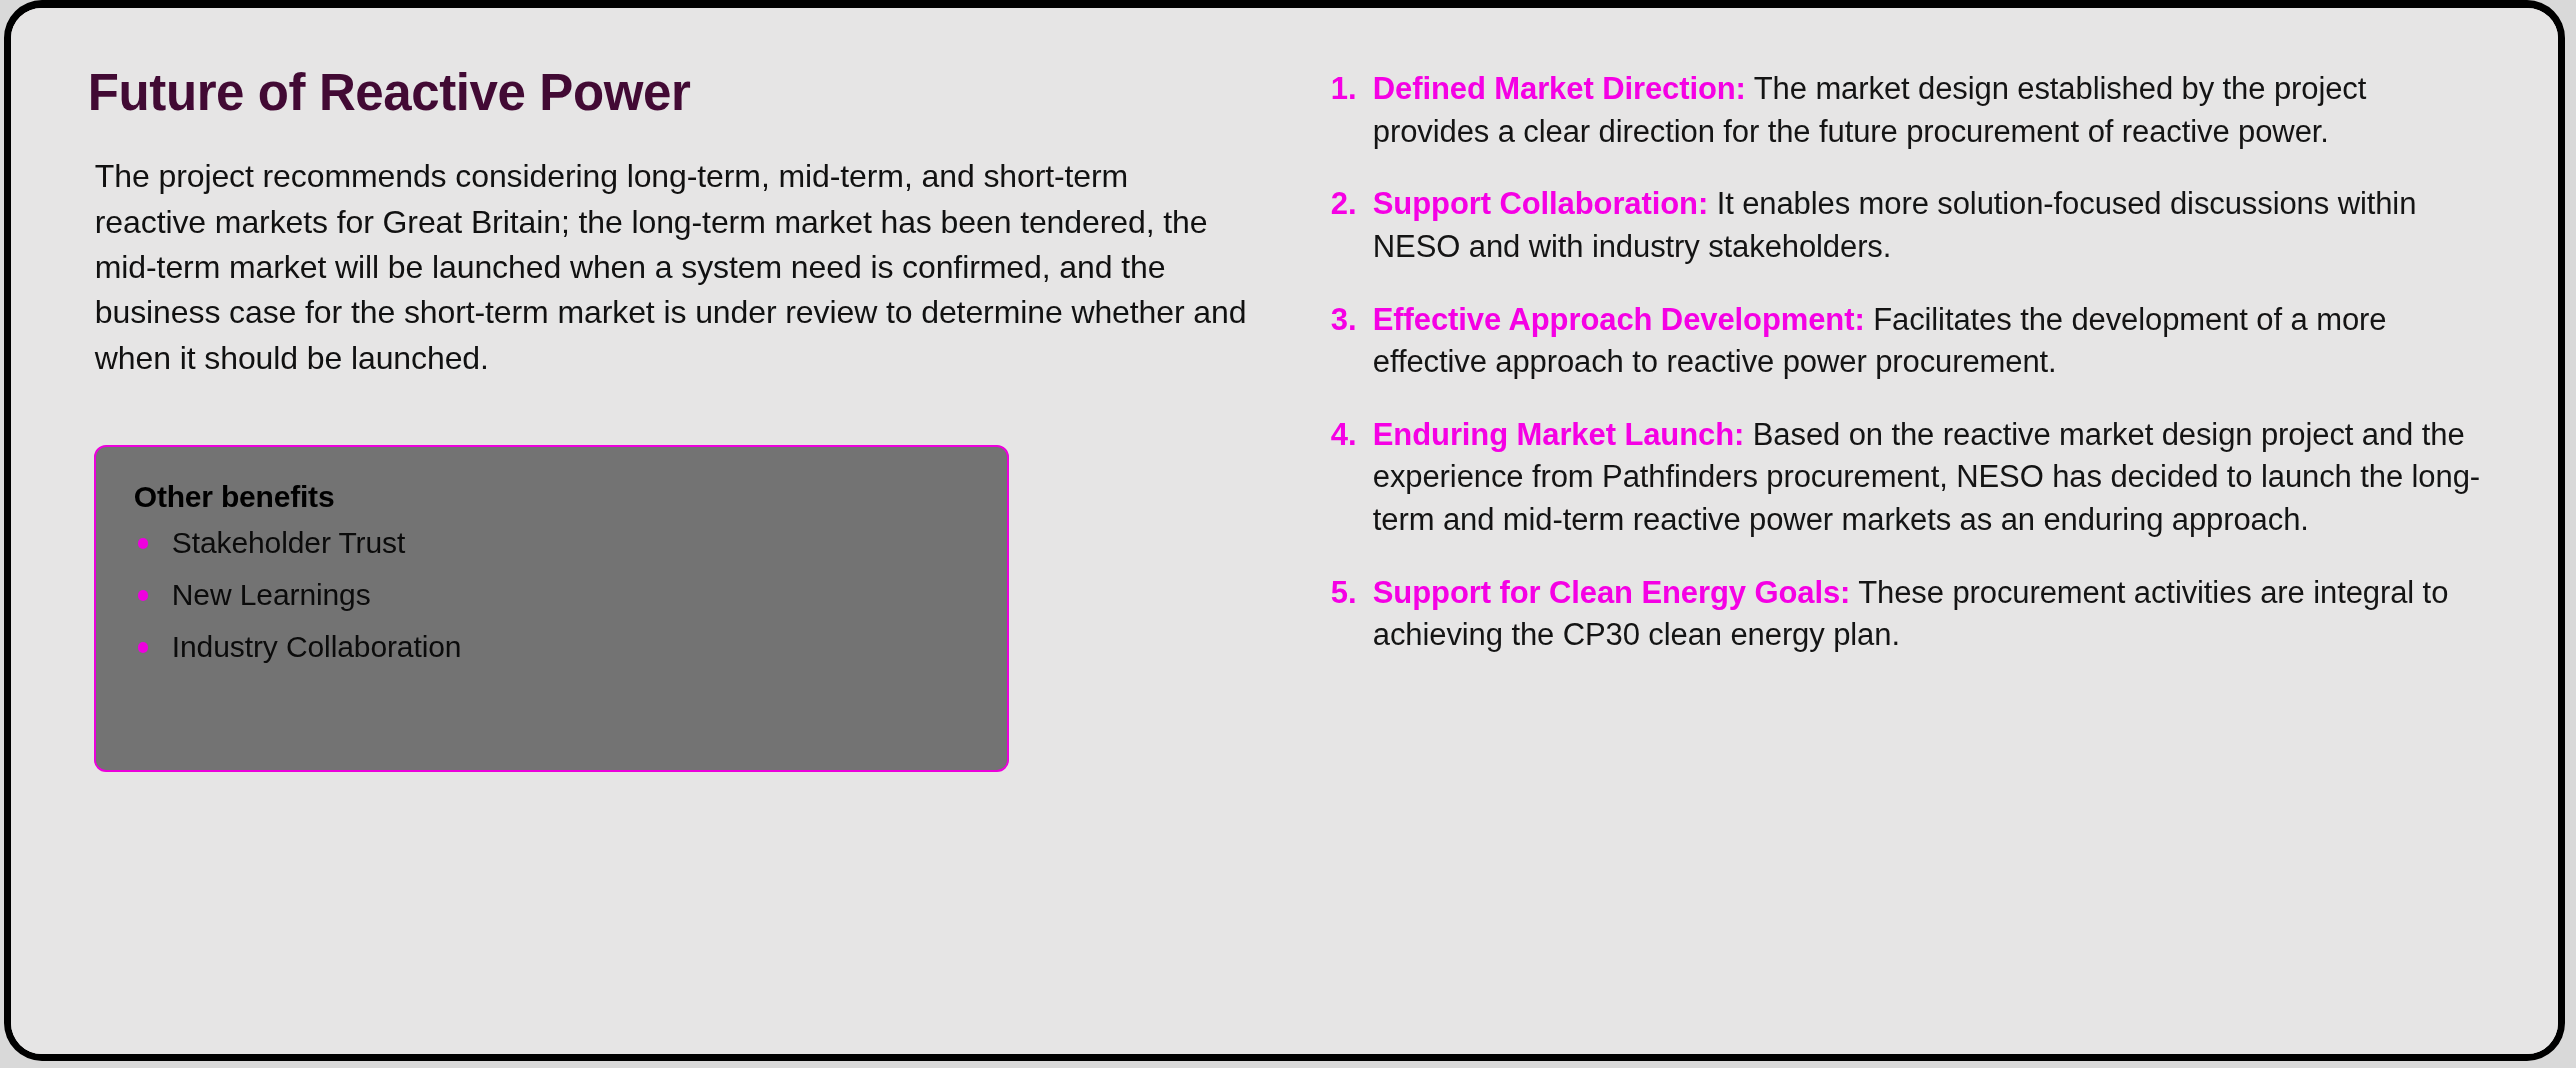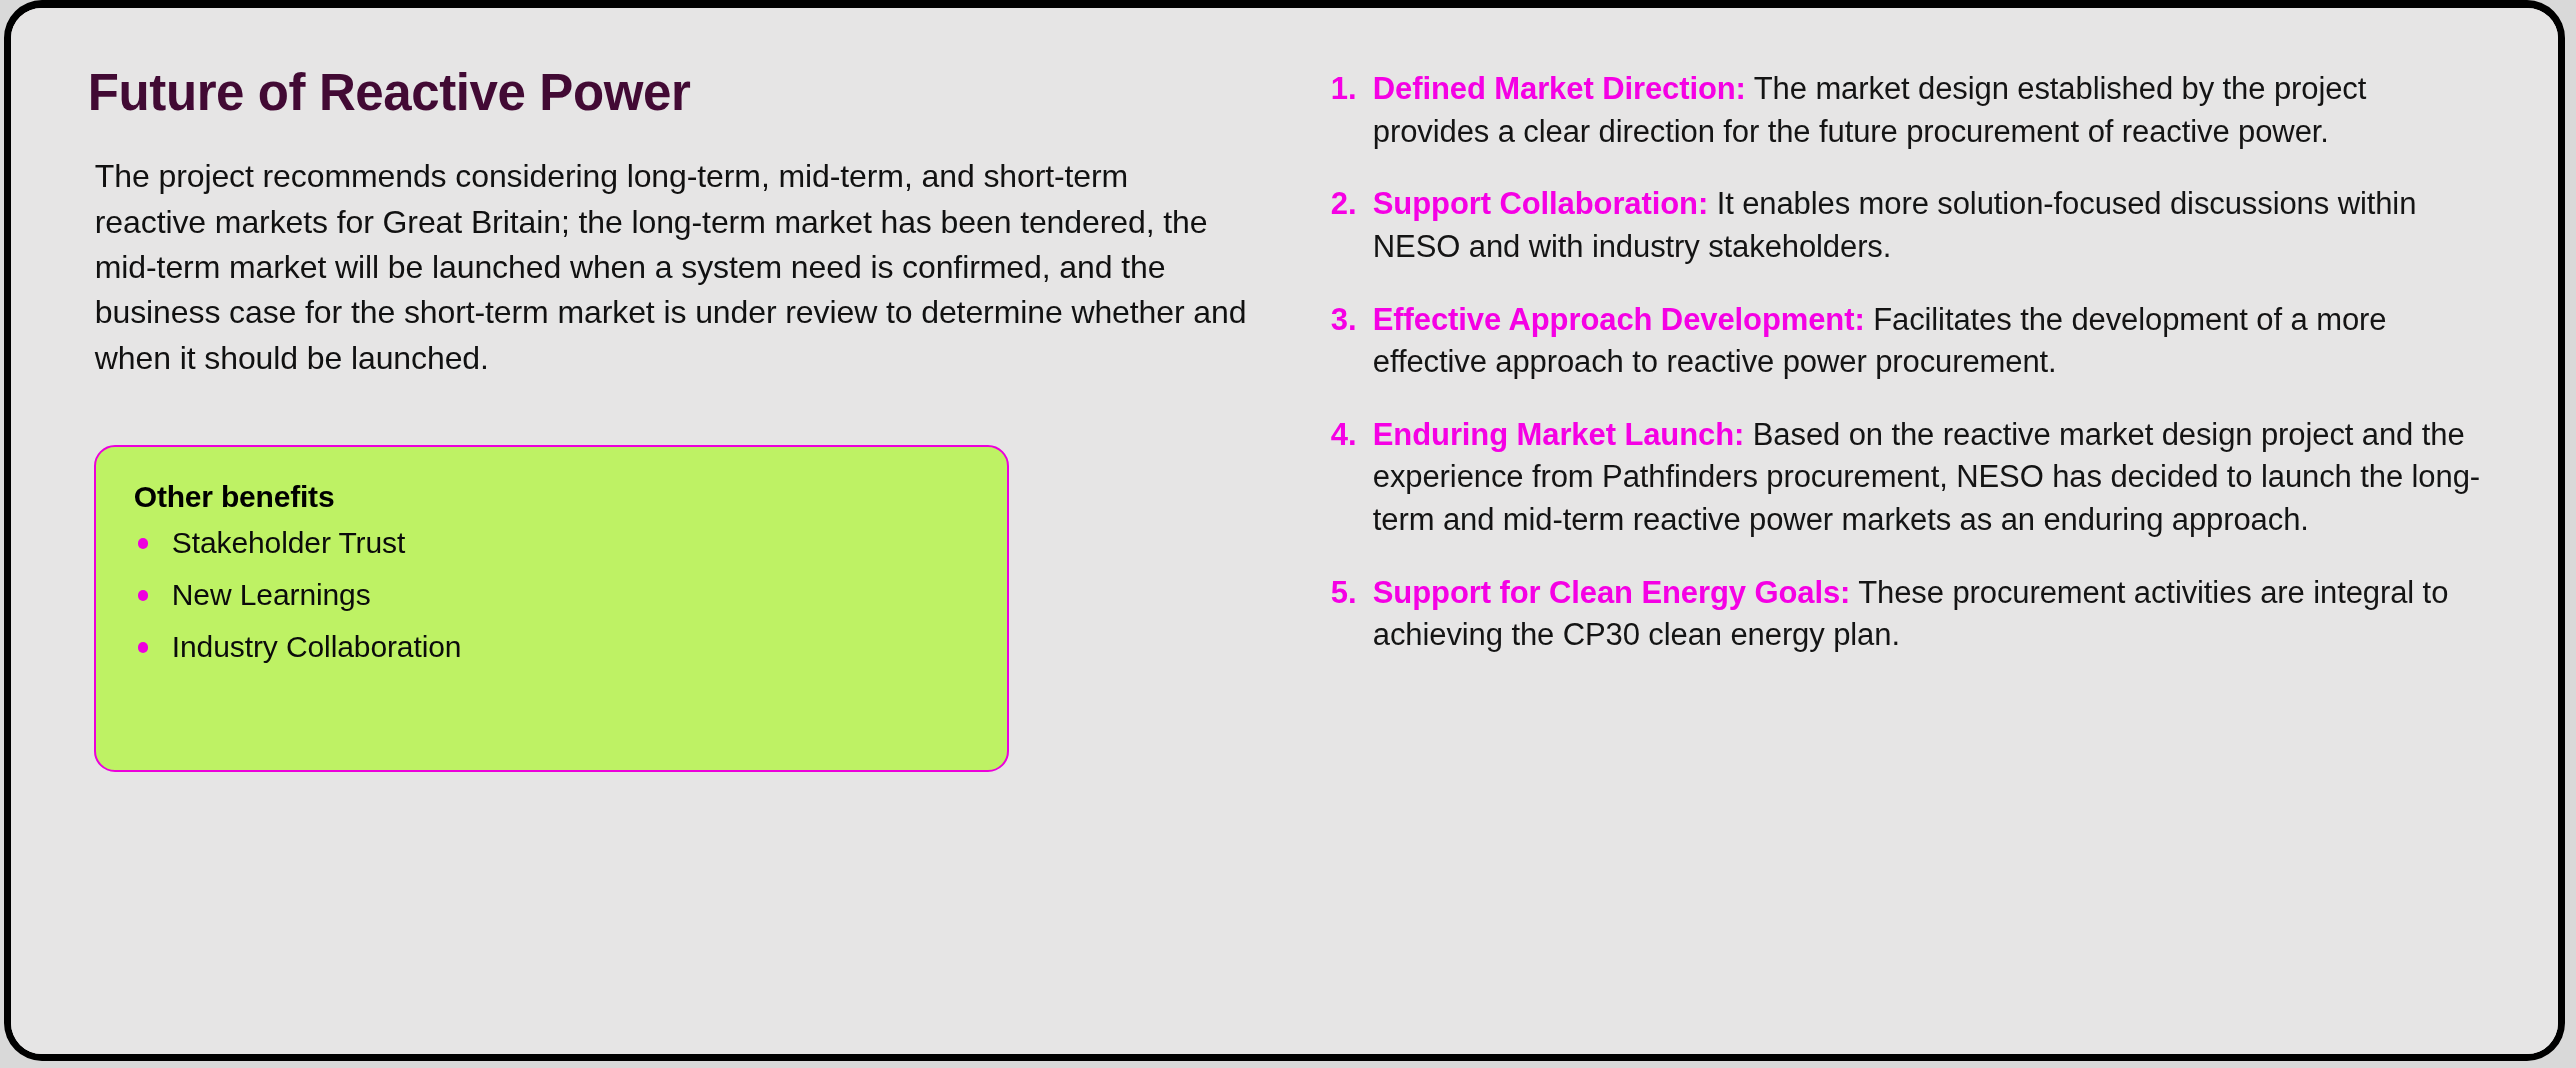--- a/index.html
+++ b/index.html
@@ -71,23 +71,23 @@
   }
 
   
   #benefits-card {
     position: absolute;
     left: 83px;
     top: 437px;
     width: 915px;
     height: 327px;
     box-sizing: border-box;
-    background: #bef264;
+    background: #737373;
     border: 2.9px solid #ec00dc;
-    border-radius: 21px;
+    border-radius: 12px;
     padding: 33px 38px 0 38px;
   }
 
   #benefits-heading {
     font-size: 30px;
     font-weight: bold;
     color: #000000;
     margin: 0 0 13.5px 0;
     letter-spacing: -0.2px;
   }

